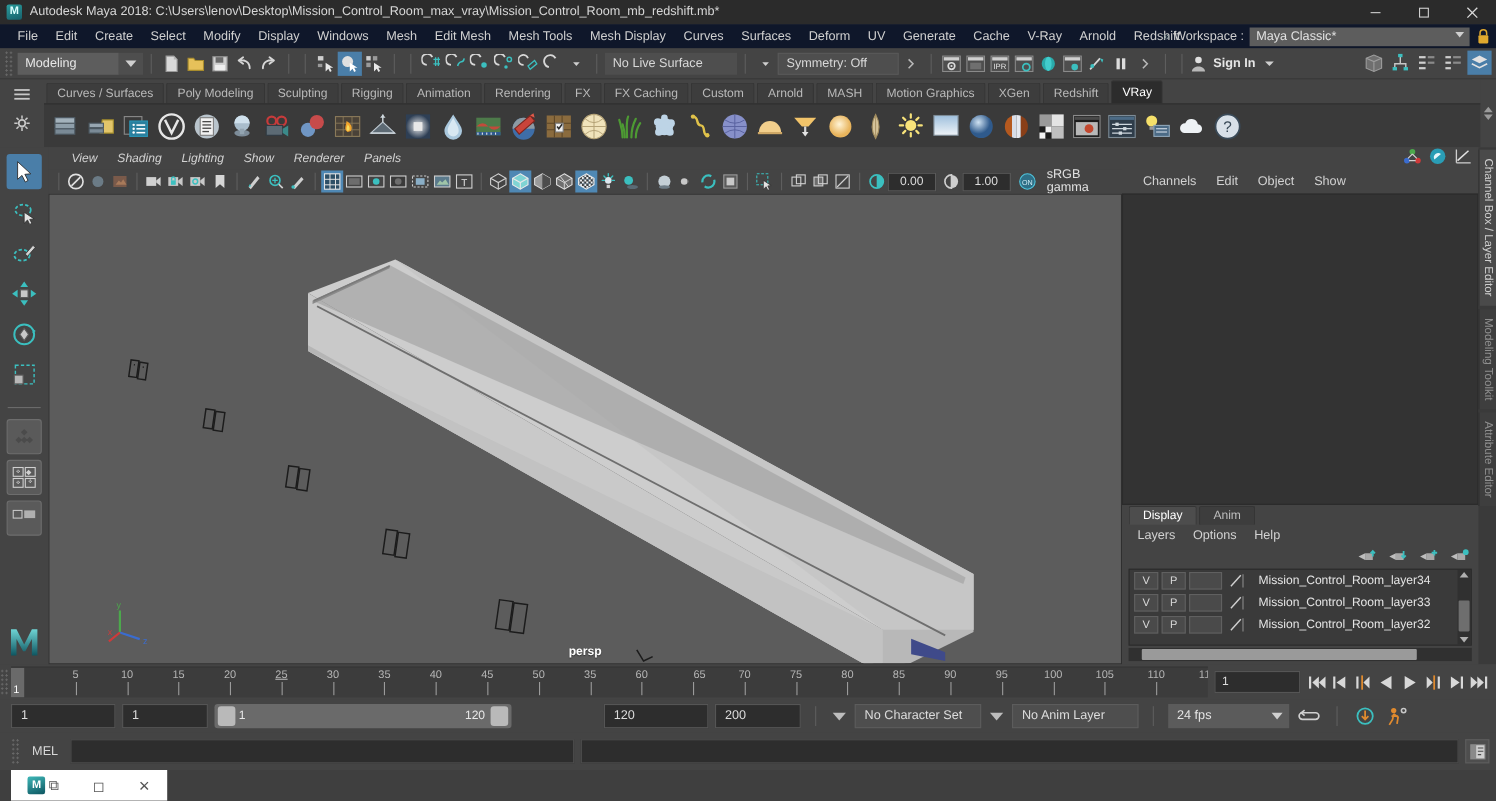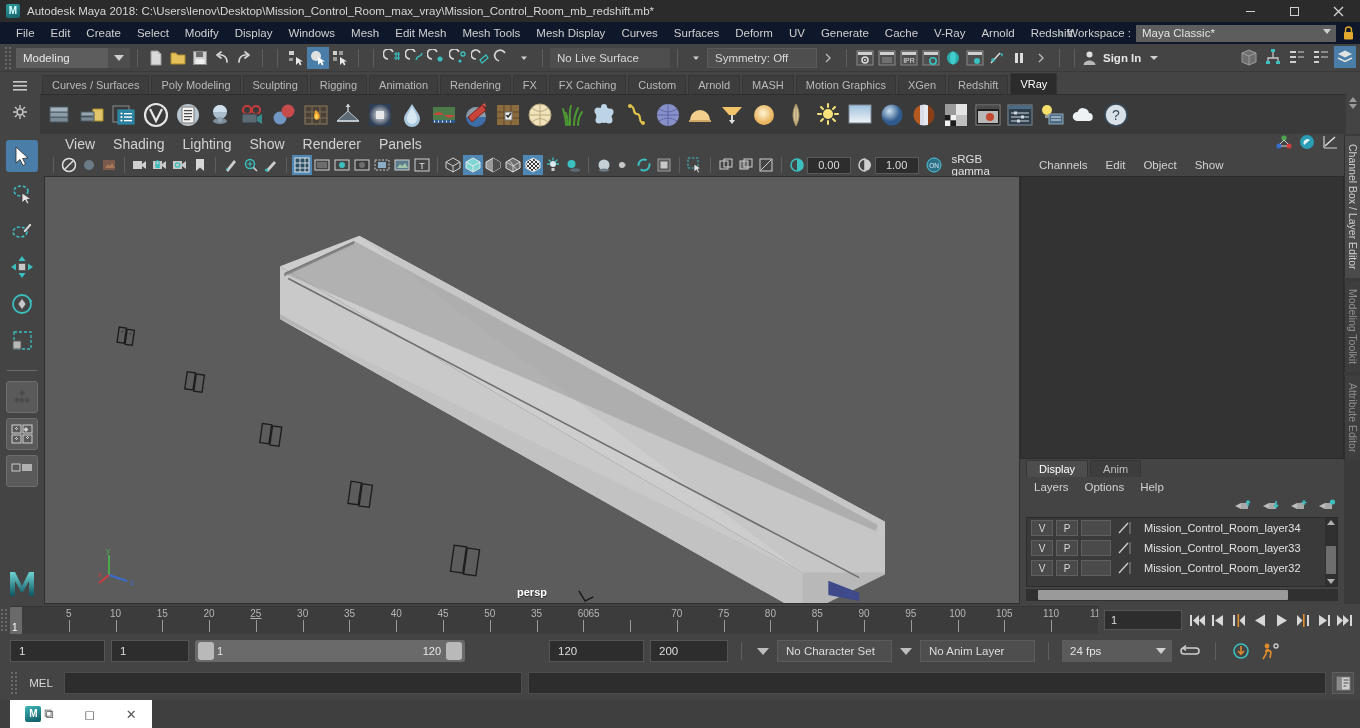--- a/index.html
+++ b/index.html
@@ -106,21 +106,21 @@
             align-items:center; padding-top:6px; position:relative;}
   .tool{ width:32px;height:32px;margin-bottom:5px;border-radius:3px;display:flex;align-items:center;justify-content:center;}
   .tool.active{ background:#4a7ea8; }
   .toolsep{ width:30px;height:1px;background:#6a6a6a;margin:8px 0 10px;}
   .tool.box{ border:1px solid #6d6d6d; background:#5a5a5a;}
   .maya-logo{ position:absolute;bottom:6px;left:8px;width:28px;height:30px;}
 
   
   .vpgroup{ flex:1; min-width:0; display:flex;flex-direction:column; background:#444; }
   .vpmenubar{ height:20px; display:flex; align-items:center; padding-left:12px; background:#444444;}
-  .vpmenubar .vm{ font-size:14px;color:#d2d2d2; padding:0 9px; line-height:20px;}
+  .vpmenubar .vm{ font-size:11px;color:#d2d2d2; padding:0 9px; line-height:20px;font-style:italic;}
   .vptoolbar{ height:22px; display:flex; align-items:center; background:#444444; padding-left:4px; gap:0px;}
   .vb{ width:20px;height:20px;display:flex;align-items:center;justify-content:center;flex:0 0 20px;}
   .vb.on{ background:#4f88b4; }
   .vsep{ width:1px;height:16px;background:#5e5e5e;margin:0 5px;flex:0 0 1px;}
   .numfield{ width:46px;height:17px;background:#2d2d2d;border:1px solid #5a5a5a;
              font-size:11px;color:#dcdcdc;display:flex;align-items:center;justify-content:center;}
   .gammatxt{ font-size:11.5px;color:#e0e0e0;padding-left:8px;}
   .viewport{
     flex:1; position:relative; overflow:hidden;
     background:#5c5c5c; border:1px solid #2f2f2f; margin:0 0 0 0;
@@ -1411,21 +1411,21 @@
         <div class="ticklabel" style="left: 386.215px;">40</div>
         <div class="tickmark" style="left: 432.992px;"></div>
         <div class="ticklabel" style="left: 432.992px;">45</div>
         <div class="tickmark" style="left: 479.769px;"></div>
         <div class="ticklabel" style="left: 479.769px;">50</div>
         <div class="tickmark" style="left: 526.545px;"></div>
         <div class="ticklabel" style="left: 526.545px;">35</div>
         <div class="tickmark" style="left: 573.322px;"></div>
         <div class="ticklabel" style="left: 573.322px;">60</div>
         <div class="tickmark" style="left: 620.099px;"></div>
-        <div class="ticklabel" style="left: 584px;">65</div>
+        <div class="ticklabel" style="left: 626px;">65</div>
         <div class="tickmark" style="left: 666.876px;"></div>
         <div class="ticklabel" style="left: 666.876px;">70</div>
         <div class="tickmark" style="left: 713.653px;"></div>
         <div class="ticklabel" style="left: 713.653px;">75</div>
         <div class="tickmark" style="left: 760.43px;"></div>
         <div class="ticklabel" style="left: 760.43px;">80</div>
         <div class="tickmark" style="left: 807.207px;"></div>
         <div class="ticklabel" style="left: 807.207px;">85</div>
         <div class="tickmark" style="left: 853.983px;"></div>
         <div class="ticklabel" style="left: 853.983px;">90</div>

